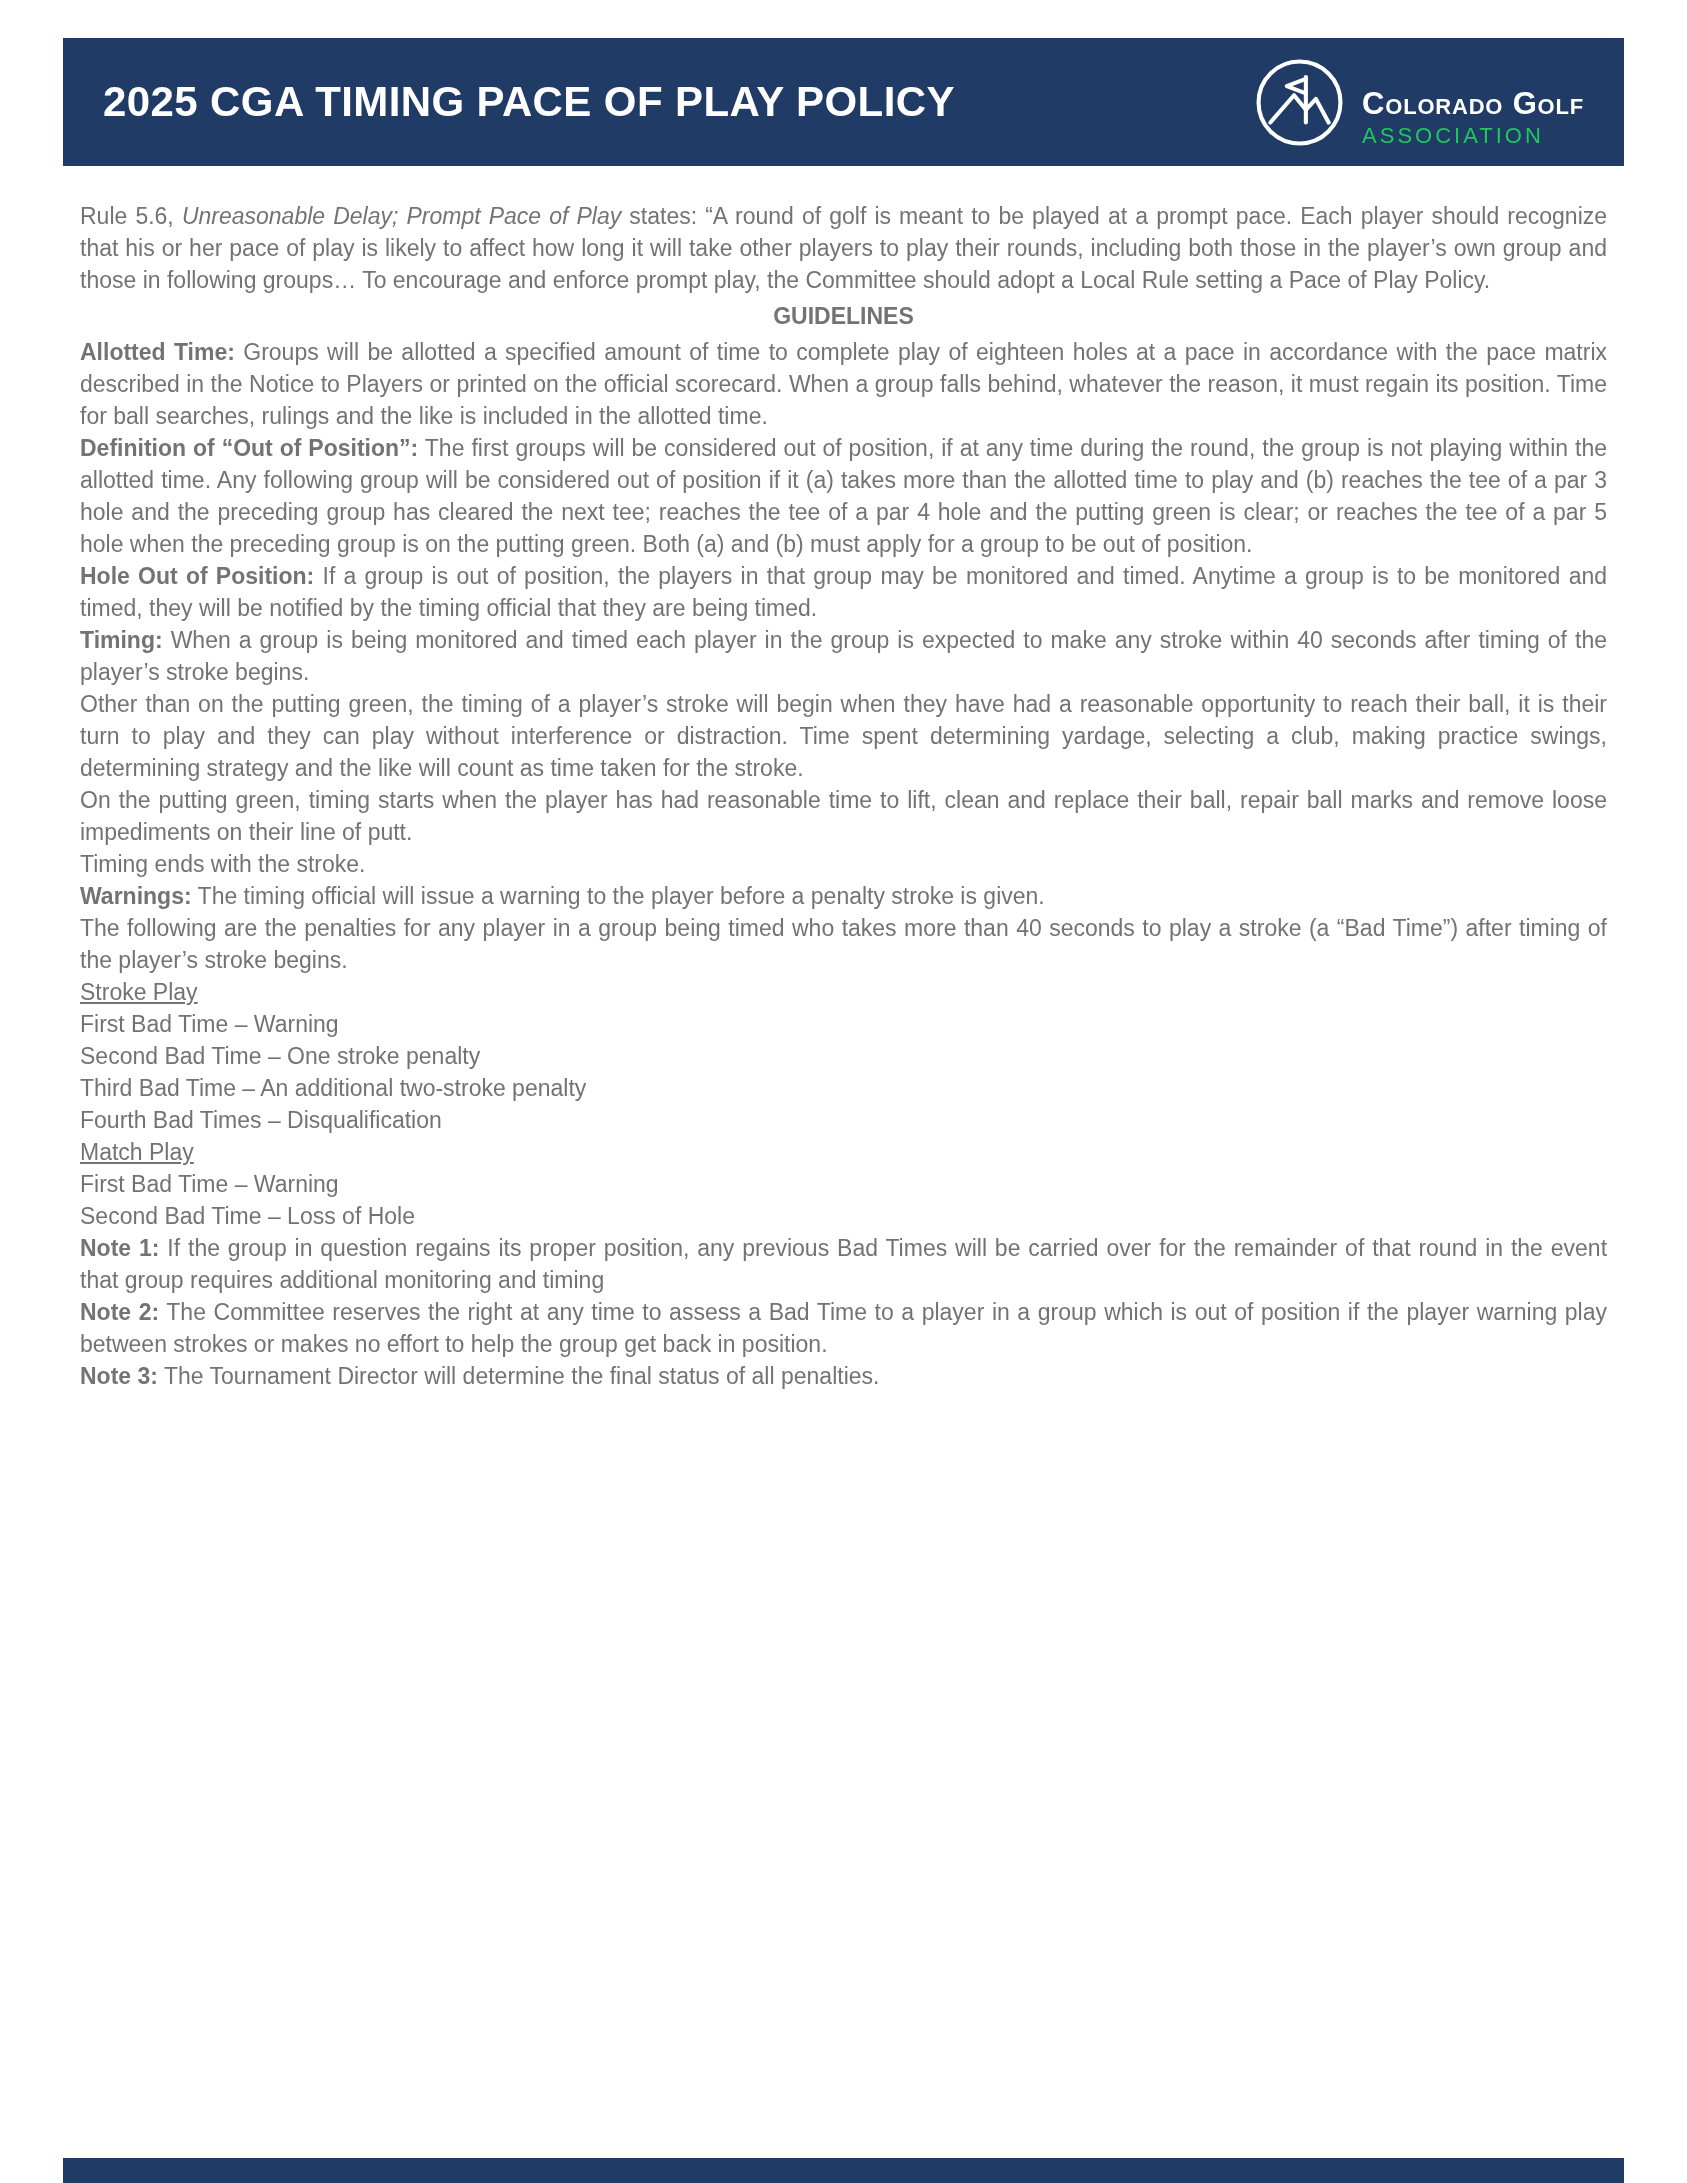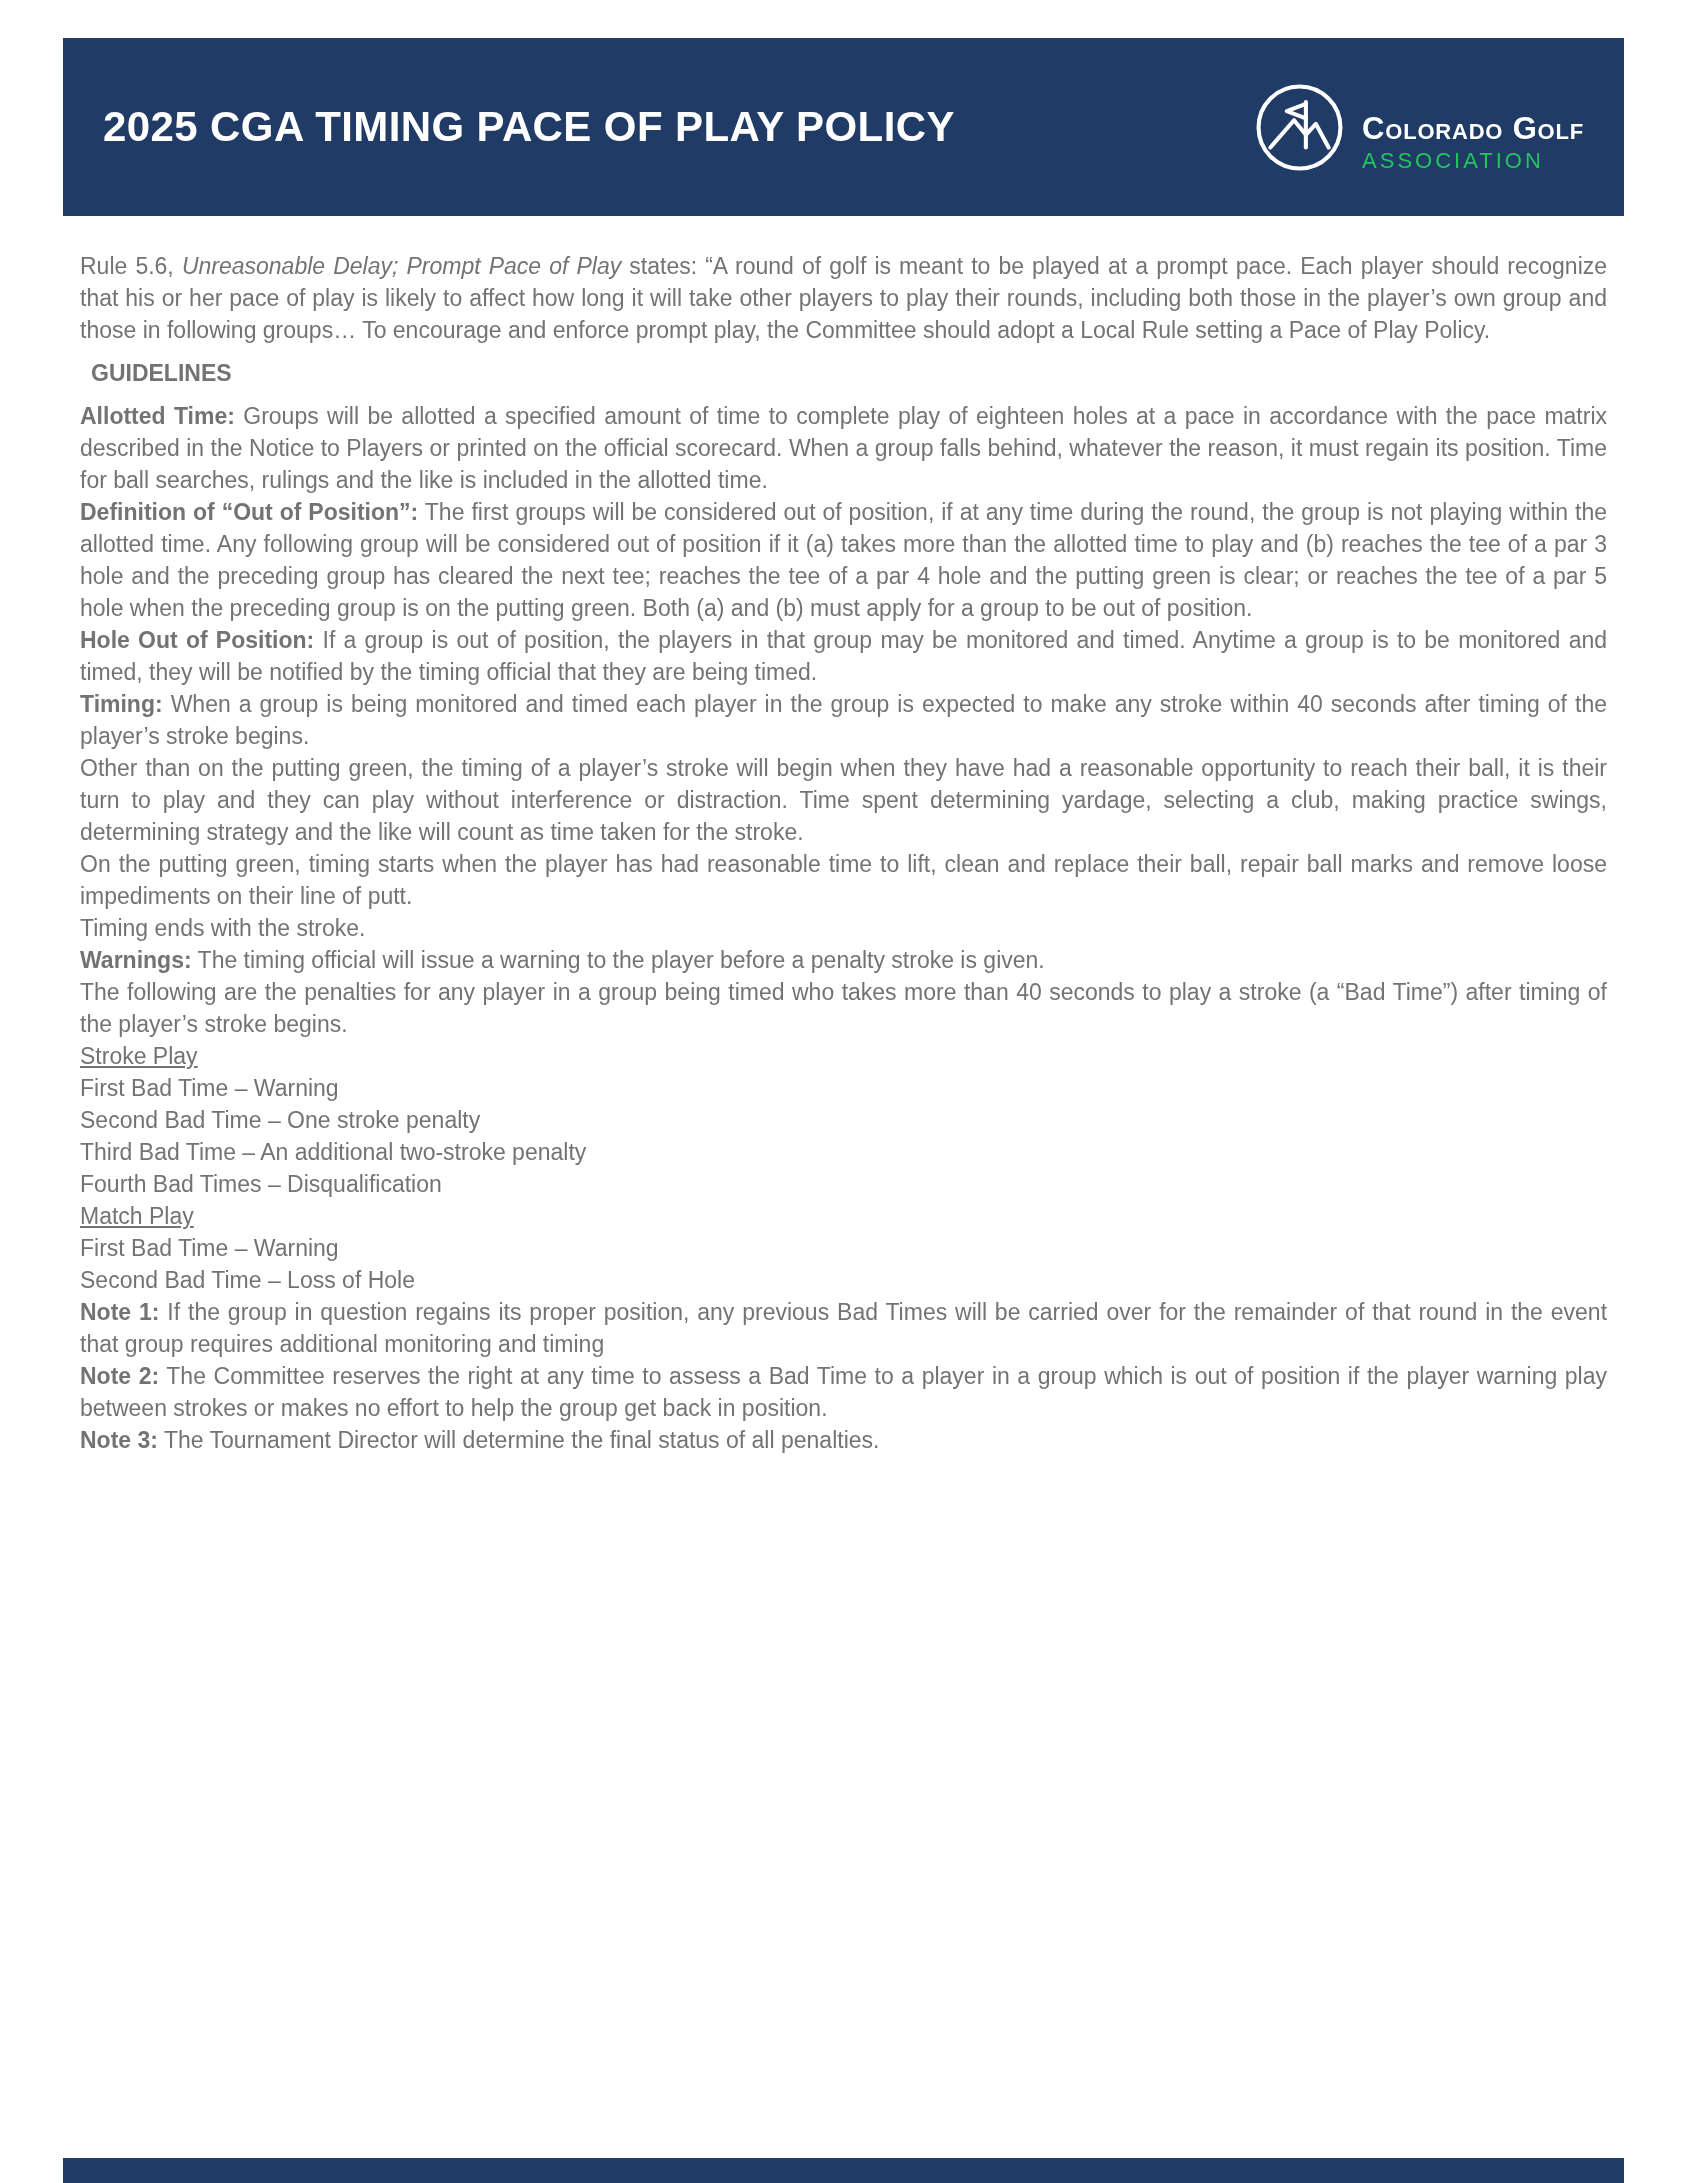--- a/index.html
+++ b/index.html
@@ -6,21 +6,21 @@
   body{
     width:1687px;height:2183px;
     font-family:"Liberation Sans",sans-serif;
     color:#000;position:relative;
     -webkit-font-smoothing:antialiased;
   }
   .page{width:1687px;height:2183px;position:relative;overflow:hidden;background:#fff;}
 
   
   .topbar{
-    margin:38px 63px 0 63px;height:178px;background:#1f3b66;
+    margin:38px 63px 0 63px;height:128px;background:#1f3b66;
     display:flex;align-items:center;justify-content:space-between;
     padding:0 40px;box-sizing:border-box;
   }
   .title{
     margin:0;color:#ffffff;font-size:42px;font-weight:700;letter-spacing:0.4px;
     font-family:"Liberation Sans",sans-serif;
   }
   .logo{display:flex;align-items:flex-end;gap:17px;}
   .logo-mark svg{display:block;width:91px;height:91px;}
   .logo-text{display:flex;flex-direction:column;line-height:1.05;}
@@ -33,21 +33,21 @@
     text-transform:uppercase;margin-top:3.4px;white-space:nowrap;
   }
 
   
   .content{
     margin:0 80px;padding-top:34px;
     font-size:23px;line-height:32px;color:#737373;
   }
   .content p{margin:0;}
   .just{text-align:justify;}
-  h2{font-size:23px;line-height:32px;margin:11px;font-weight:700;}
+  h2{font-size:23px;line-height:32px;margin:4px;text-align:center;font-weight:700;}
   .gap{margin-bottom:32px;}
   .gap-lg{margin-bottom:59px;}
   .mt-lg{margin-top:67px;}
   .mt-md{margin-top:59px;}
   .bu{font-weight:400;text-decoration:underline;}
   i{font-style:italic;}
 
   
   .bottombar{
     position:absolute;left:63px;right:63px;bottom:0;height:25px;background:#1f3b66;

